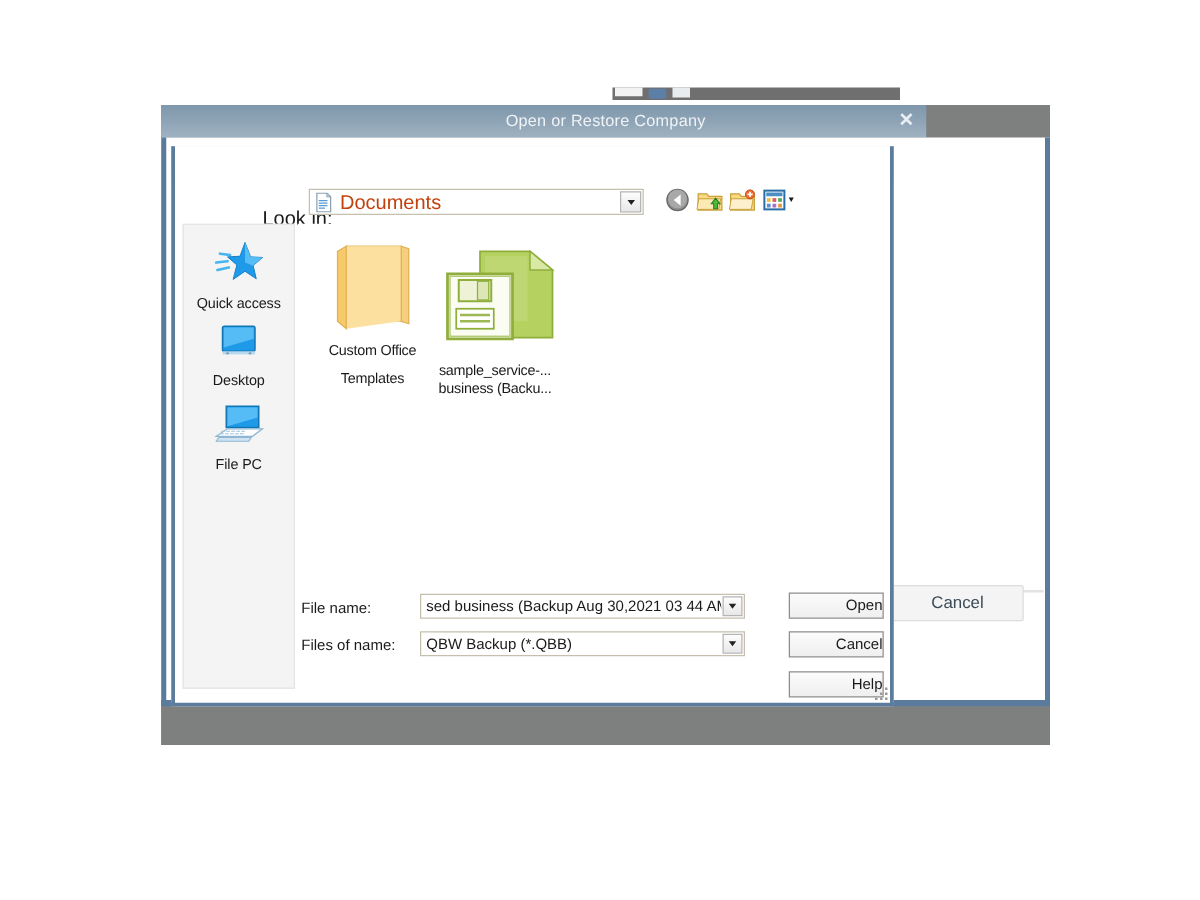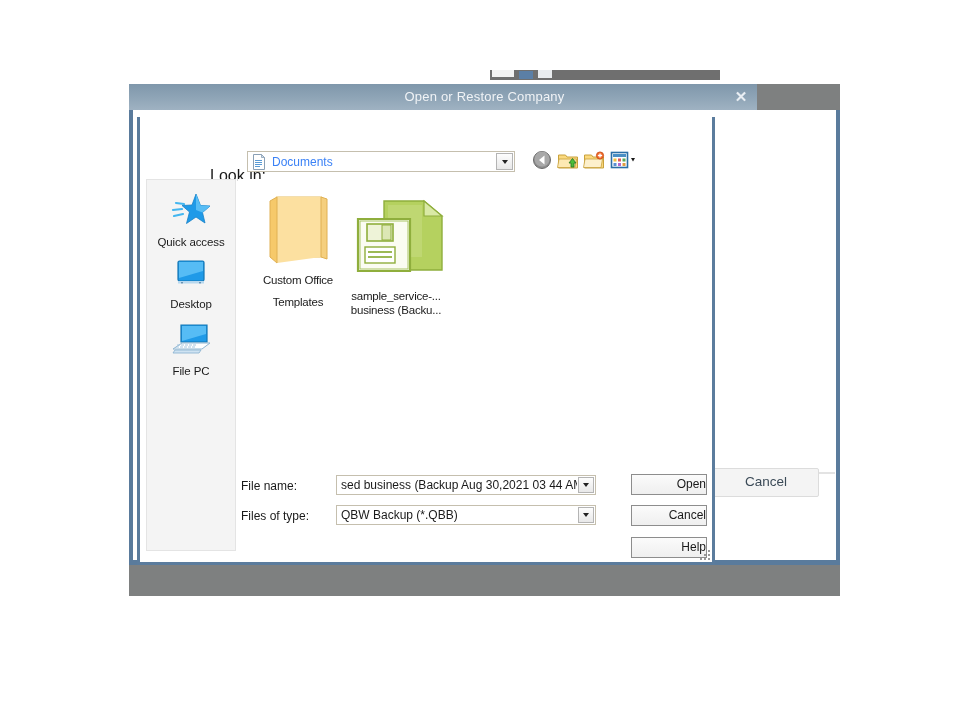--- a/index.html
+++ b/index.html
@@ -43,21 +43,20 @@
     left: 129px; top: 84px;
     width: 711px; height: 512px;
     background: #7e8080;
     box-sizing: border-box;
   }
   .outer-titlebar {
     position: absolute; left: 0; top: 0;
     width: 612px; height: 26px;
     background: linear-gradient(to bottom, #7f97ab 0%, #8ea4b6 50%, #9fb2c2 100%);
     border-bottom: 1px solid #6e869c;
-    padding-left: 16px;
   }
   .outer-title {
     position: absolute; left: 0; top: 0;
     width: 711px; height: 26px;
     line-height: 26px;
     text-align: center;
     color: #f0f3f6;
     font-size: 13px;
     letter-spacing: 0.2px;
   }
@@ -164,21 +163,21 @@
     background: #ffffff;
     border: 1px solid #c5bfae;
     box-sizing: border-box;
   }
   .lookin-doc-icon {
     position: absolute; left: 4px; top: 2px;
     width: 14px; height: 16px;
   }
   .lookin-text {
     position: absolute; left: 24px; top: 2px;
-    font-size: 12px; color: #3b82f6; line-height: 17px;
+    font-size: 16px; color: #c2410c; line-height: 17px;
   }
   .combo-arrow-btn {
     position: absolute; right: 1px; top: 1px;
     width: 17px; height: 17px;
     background: linear-gradient(to bottom, #fdfdfd, #e8e8e8);
     border: 1px solid #b4b4b4;
     box-sizing: border-box;
     cursor: pointer;
   }
   .arrow-dn {
@@ -428,21 +427,21 @@
       </div>
 
       <div class="form-label" style="left:101px; top:362px">File name:</div>
       <div class="form-combo" style="left:196px; top:358px; width:260px">
         <span class="val" style="width:236px">sed business (Backup Aug 30,2021  03 44 AM)</span>
         <span class="combo-arrow-btn" style="width:16px;height:16px">
           <span class="arrow-dn"></span>
         </span>
       </div>
 
-      <div class="form-label" style="left:101px; top:392px">Files of type:</div>
+      <div class="form-label" style="left:101px; top:392px">Files of name:</div>
       <div class="form-combo" style="left:196px; top:388px; width:260px">
         <span class="val" style="width:236px">QBW Backup (*.QBB)</span>
         <span class="combo-arrow-btn" style="width:16px;height:16px">
           <span class="arrow-dn"></span>
         </span>
       </div>
 
       <div class="dlg-btn" style="left:491px; top:357px">Open</div>
       <div class="dlg-btn" style="left:491px; top:388px">Cancel</div>
       <div class="dlg-btn" style="left:491px; top:420px">Help</div>

